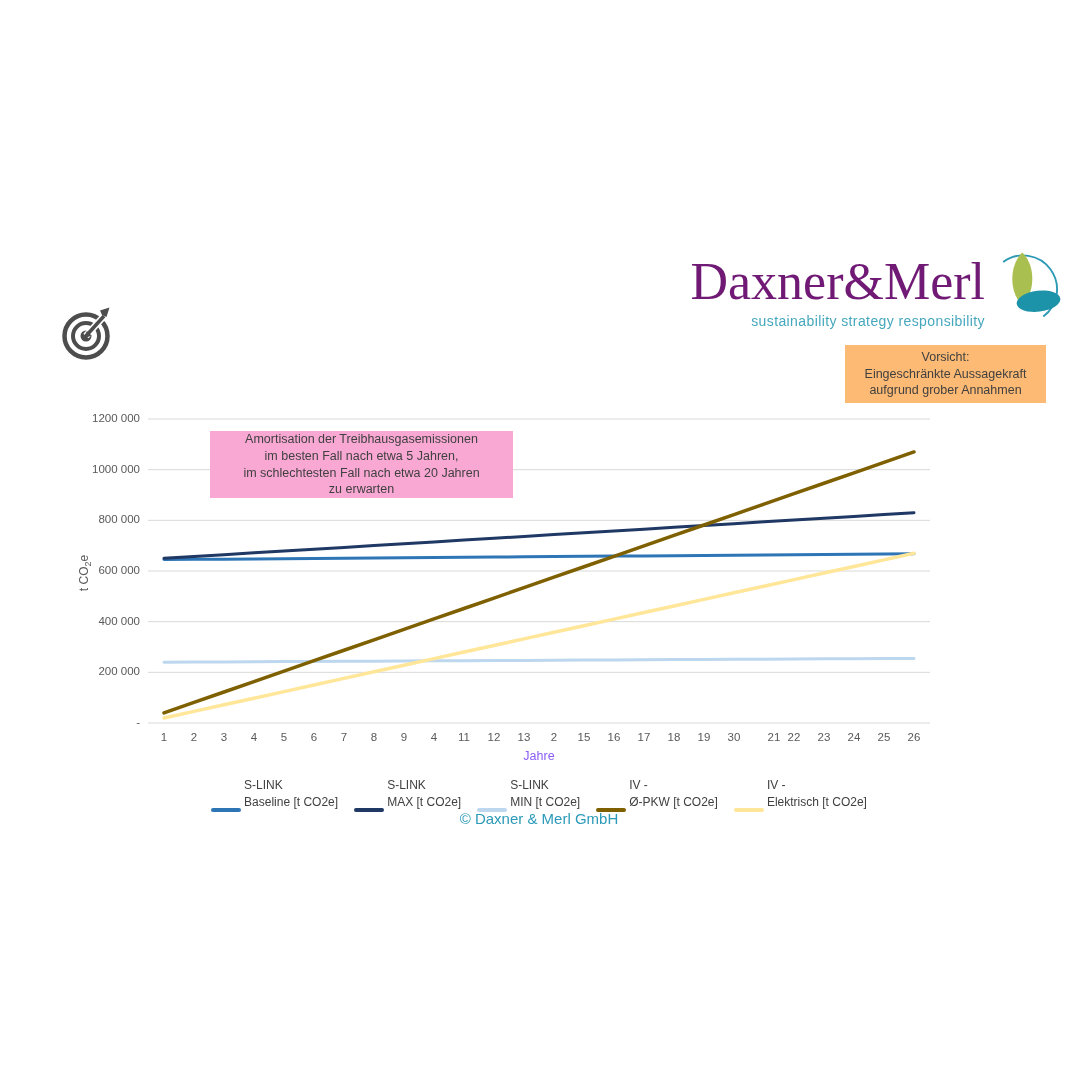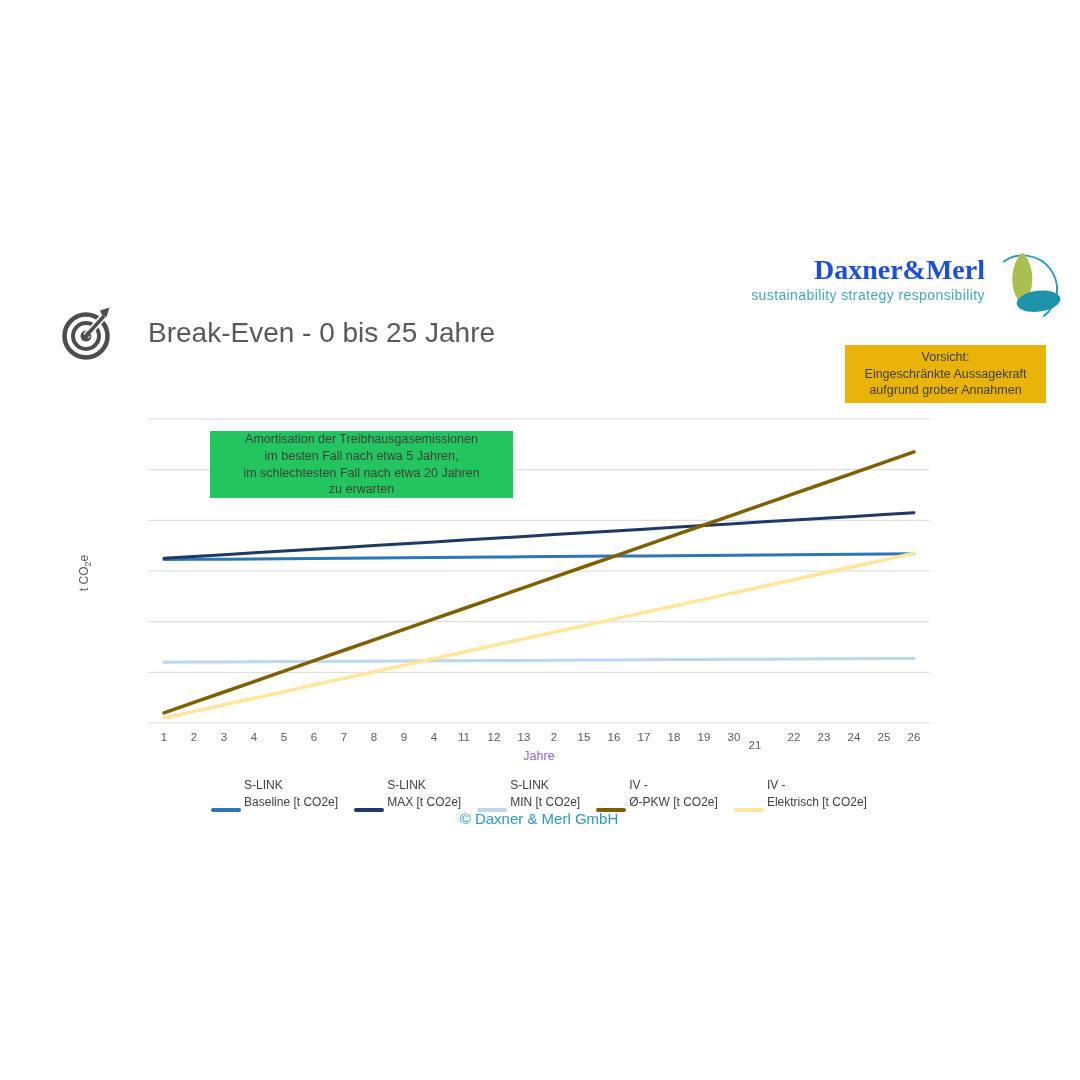--- a/index.html
+++ b/index.html
@@ -5,36 +5,36 @@
   html,body { margin:0; padding:0; background:#fff; }
   #page {
     position:relative; width:1080px; height:1080px; background:#ffffff;
     font-family:"Liberation Sans", sans-serif; overflow:hidden;
   }
   
   .header-icon { position:absolute; left:59px; top:305px; width:58px; height:58px; }
   .page-title { position:absolute; left:148px; top:317px; font-size:28px; color:#595959; }
   
   .logo-block { position:absolute; left:600px; top:255px; width:385px; text-align:right; }
-  .logo-name { font-family:"Liberation Serif", serif; font-size:28px; line-height:1.05; color:#1d4ed8;font-weight:bold; }
+  .logo-name { font-family:"Liberation Serif", serif; font-size:52px; line-height:1.05; color:#701a75; }
   .logo-tagline { font-size:14px; letter-spacing:0.4px; color:#45A7BD; margin-top:3px; }
   .logo-mark { position:absolute; left:986px; top:241px; width:84px; height:86px; }
   
   .warning-box {
     position:absolute; left:845px; top:345px; width:201px; height:58px;
-    background:#eab308; display:flex; align-items:center; justify-content:center;
+    background:#fdba74; display:flex; align-items:center; justify-content:center;
   }
   .warning-text { font-size:12.5px; line-height:1.35; color:#404040; text-align:center; white-space:pre-line; }
   
   .chart-title { position:absolute; left:118px; top:381px; width:782px; text-align:center; font-size:15px; color:#404040; }
   .plot { position:absolute; left:148px; top:419px; width:782px; height:304px; }
   .plot svg { overflow:visible; display:block; }
   .annotation-box {
     position:absolute; left:210px; top:431px; width:303px; height:67px;
-    background:#22c55e; display:flex; align-items:center; justify-content:center;
+    background:#f9a8d4; display:flex; align-items:center; justify-content:center;
   }
   .annotation-text { font-size:12.5px; line-height:1.35; color:#404040; text-align:center; white-space:pre-line; }
   .y-axis-title {
     position:absolute; left:55px; top:543px; width:60px; height:60px;
     display:flex; align-items:center; justify-content:center;
     transform:rotate(-90deg); font-size:12px; color:#595959; white-space:nowrap;
   }
   .y-axis-title sub { font-size:9px; }
   .y-ticks { position:absolute; left:52px; top:419px; width:88px; height:304px; }
   .y-tick { position:absolute; width:100%; text-align:right; font-size:11.5px; color:#595959; }
@@ -58,21 +58,20 @@
     <svg viewBox="0 0 58 58" width="58" height="58">
       <circle cx="27" cy="31" r="21.5" fill="none" stroke="#4D4D4D" stroke-width="4.5"></circle>
       <circle cx="27" cy="31" r="13" fill="none" stroke="#4D4D4D" stroke-width="4"></circle>
       <circle cx="27" cy="31" r="5.5" fill="#4D4D4D"></circle>
       <line x1="27" y1="31" x2="45" y2="11" stroke="#FFFFFF" stroke-width="7"></line>
       <line x1="27" y1="31" x2="45" y2="11" stroke="#4D4D4D" stroke-width="3.5"></line>
       <polygon points="24,34 32.5,30.5 28,26" fill="#4D4D4D"></polygon>
       <polygon points="41,5.5 50.5,2.5 47.5,12 43,10" fill="#4D4D4D"></polygon>
     </svg>
   </div>
-  <div class="page-title">Break-Even - 0 bis 25 Jahre</div>
 
   <div class="logo-block">
     <div class="logo-name">Daxner&amp;Merl</div>
     <div class="logo-tagline">sustainability strategy responsibility</div>
   </div>
   <div class="logo-mark">
     <svg viewBox="0 0 88 88" width="84" height="86">
       <path d="M 18 21 A 35 35 0 1 1 60 78" fill="none" stroke="#2D9AB5" stroke-width="2"></path>
       <path d="M 38 11 C 52 24 52 53 38 66 C 24 53 24 24 38 11 Z" fill="#A9BF4F"></path>
       <ellipse cx="55" cy="62" rx="23" ry="11" fill="#1C93A8" transform="rotate(-7 55 62)"></ellipse>
@@ -83,20 +82,29 @@
     <div class="warning-text">Vorsicht:
 Eingeschränkte Aussagekraft
 aufgrund grober Annahmen</div>
   </div>
 
 
   <div class="y-axis-title">
     <span><span>t CO</span><sub>2</sub><span>e</span></span>
   </div>
 
+  <div class="y-ticks">
+      <div class="y-tick" style="top: -7px;">1200 000</div>
+      <div class="y-tick" style="top: 43.6667px;">1000 000</div>
+      <div class="y-tick" style="top: 94.3333px;">800 000</div>
+      <div class="y-tick" style="top: 145px;">600 000</div>
+      <div class="y-tick" style="top: 195.667px;">400 000</div>
+      <div class="y-tick" style="top: 246.333px;">200 000</div>
+      <div class="y-tick" style="top: 297px;">-</div>
+    </div>
 
   <div class="plot">
     <svg width="782" height="304" viewBox="0 0 782 304">
         <line x1="0" x2="782" y1="0" y2="0" stroke="#D9D9D9" stroke-width="1"></line>
         <line x1="0" x2="782" y1="50.66666666666666" y2="50.66666666666666" stroke="#D9D9D9" stroke-width="1"></line>
         <line x1="0" x2="782" y1="101.33333333333334" y2="101.33333333333334" stroke="#D9D9D9" stroke-width="1"></line>
         <line x1="0" x2="782" y1="152" y2="152" stroke="#D9D9D9" stroke-width="1"></line>
         <line x1="0" x2="782" y1="202.66666666666669" y2="202.66666666666669" stroke="#D9D9D9" stroke-width="1"></line>
         <line x1="0" x2="782" y1="253.33333333333334" y2="253.33333333333334" stroke="#D9D9D9" stroke-width="1"></line>
         <line x1="0" x2="782" y1="304" y2="304" stroke="#D9D9D9" stroke-width="1"></line>
@@ -129,21 +137,21 @@
       <div class="x-tick" style="left: 301px;">11</div>
       <div class="x-tick" style="left: 331px;">12</div>
       <div class="x-tick" style="left: 361px;">13</div>
       <div class="x-tick" style="left: 391px;">2</div>
       <div class="x-tick" style="left: 421px;">15</div>
       <div class="x-tick" style="left: 451px;">16</div>
       <div class="x-tick" style="left: 481px;">17</div>
       <div class="x-tick" style="left: 511px;">18</div>
       <div class="x-tick" style="left: 541px;">19</div>
       <div class="x-tick" style="left: 571px;">30</div>
-      <div class="x-tick" style="left: 592px; margin-top: 8px;">21</div>
+      <div class="x-tick" style="left: 611px;">21</div>
       <div class="x-tick" style="left: 631px;">22</div>
       <div class="x-tick" style="left: 661px;">23</div>
       <div class="x-tick" style="left: 691px;">24</div>
       <div class="x-tick" style="left: 721px;">25</div>
       <div class="x-tick" style="left: 751px;">26</div>
     </div>
   <div class="x-axis-title">Jahre</div>
 
   <div class="legend">
       <div class="legend-item">

